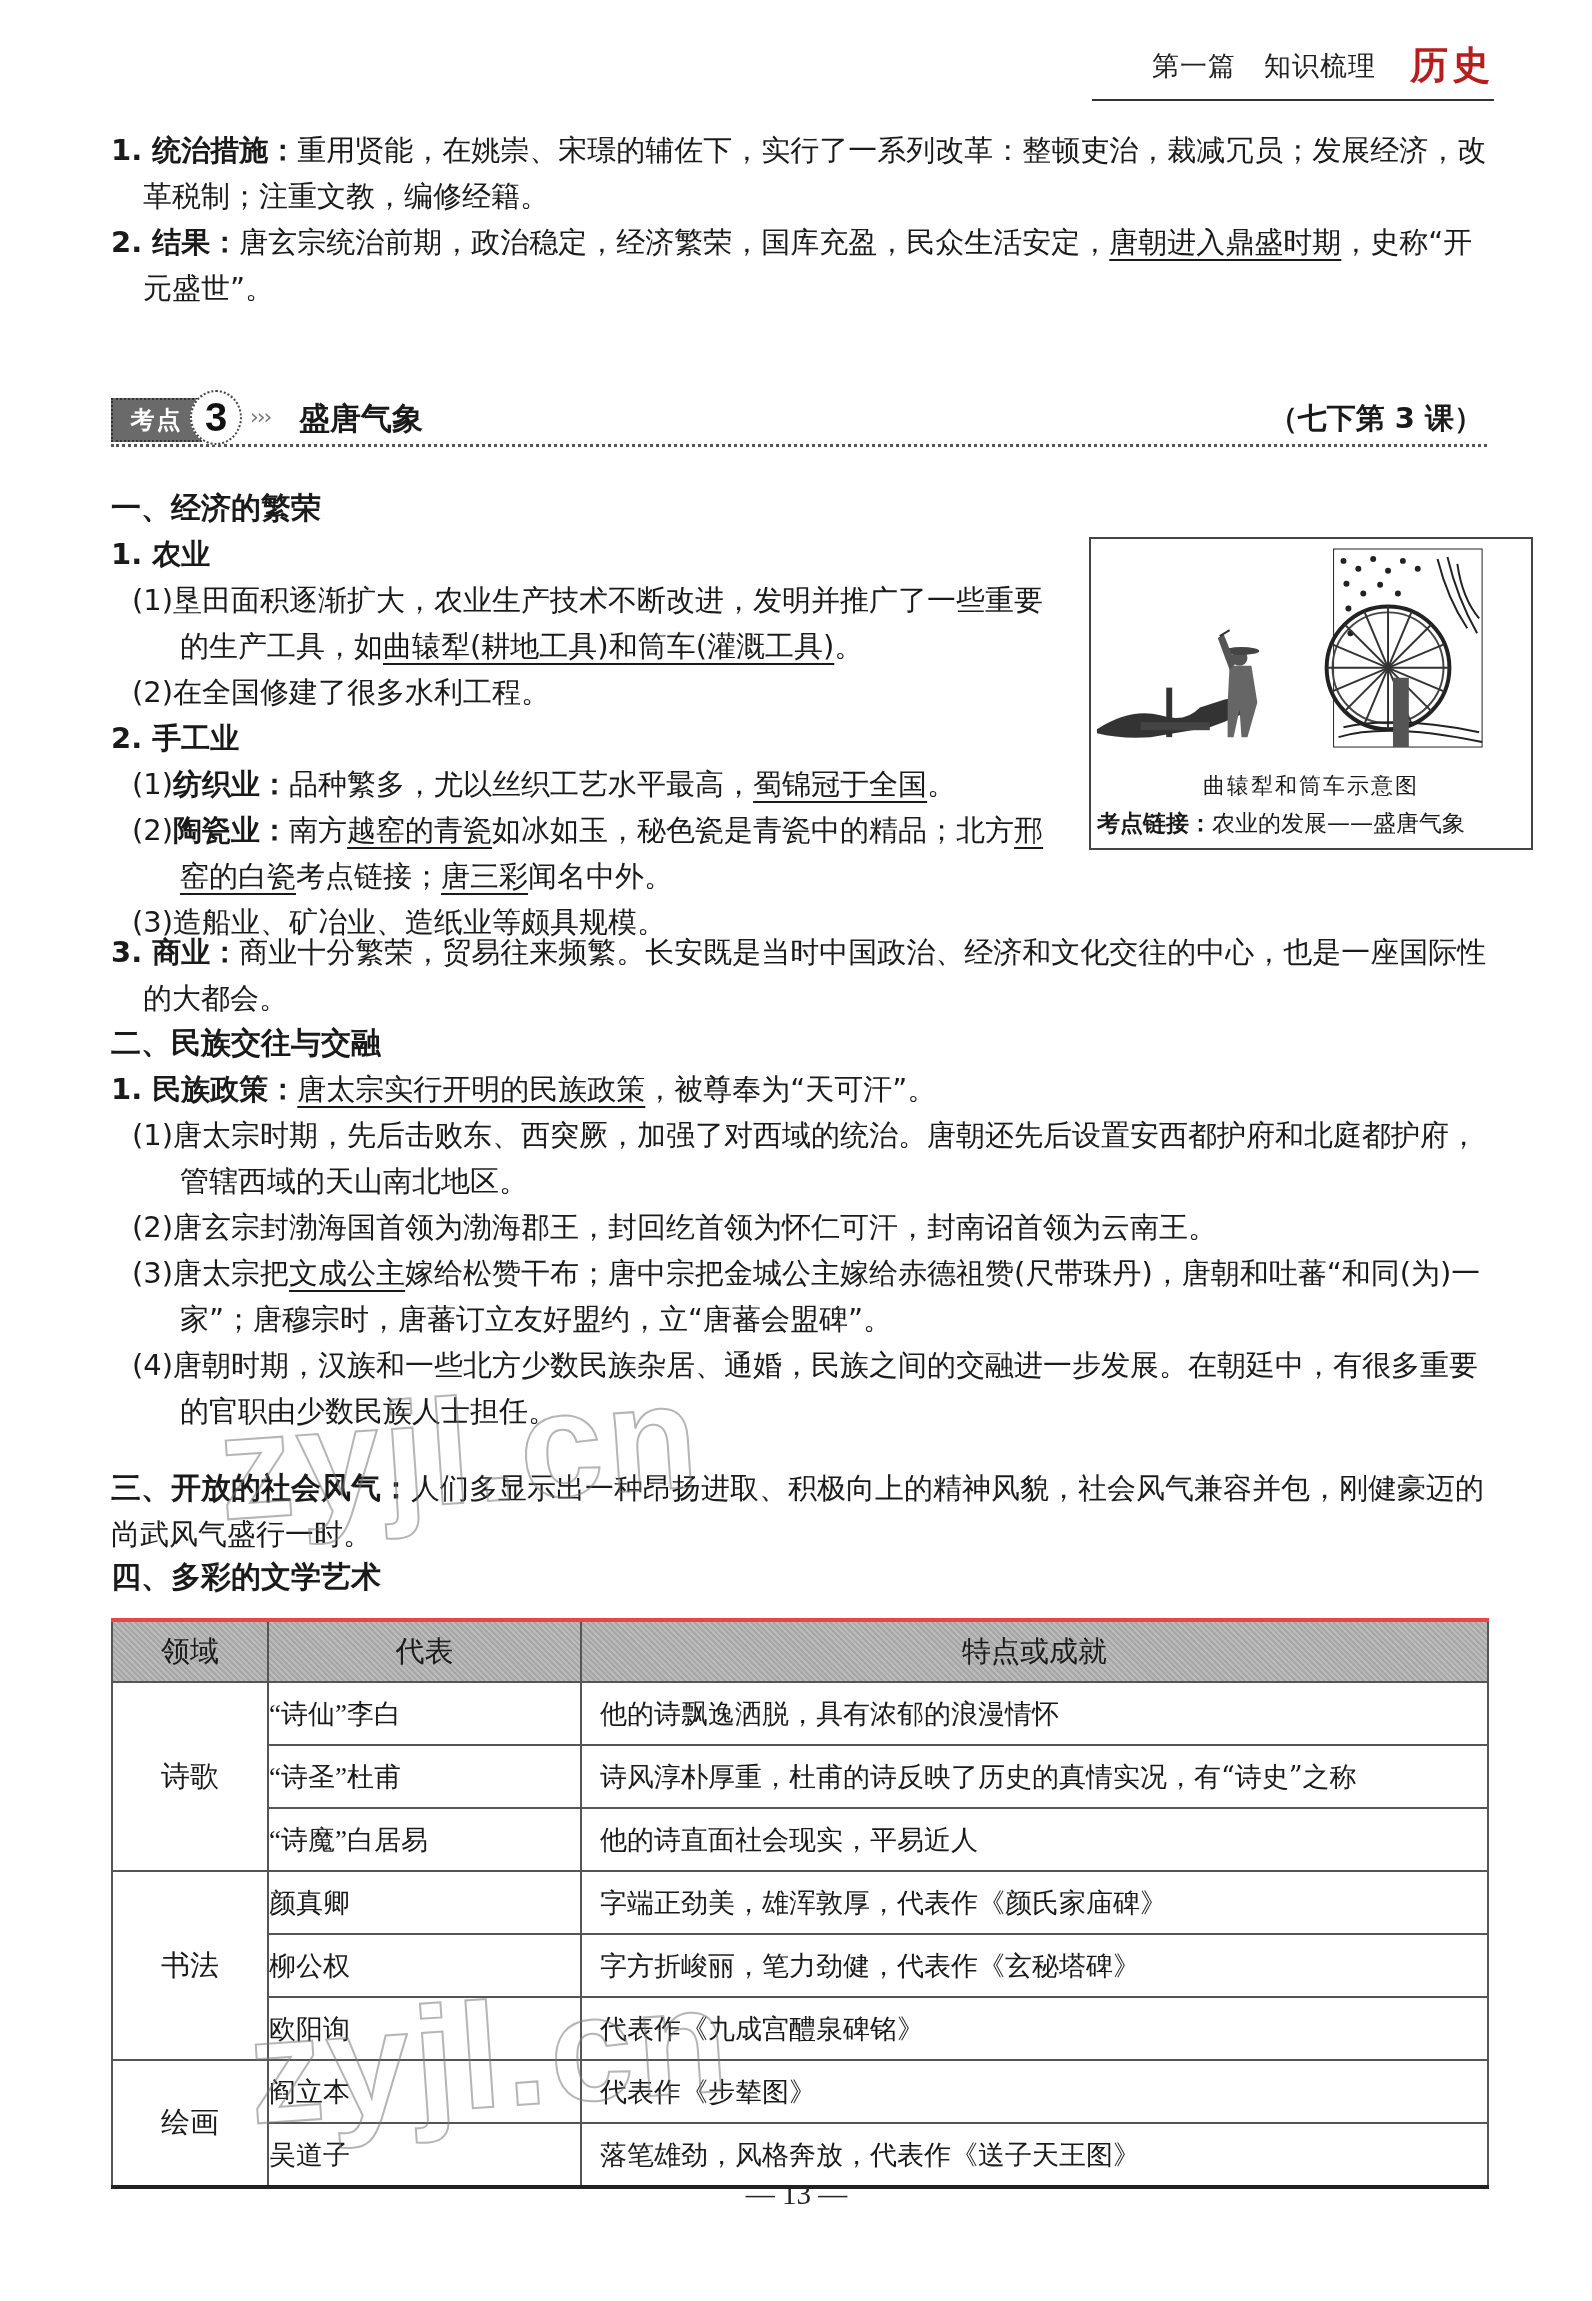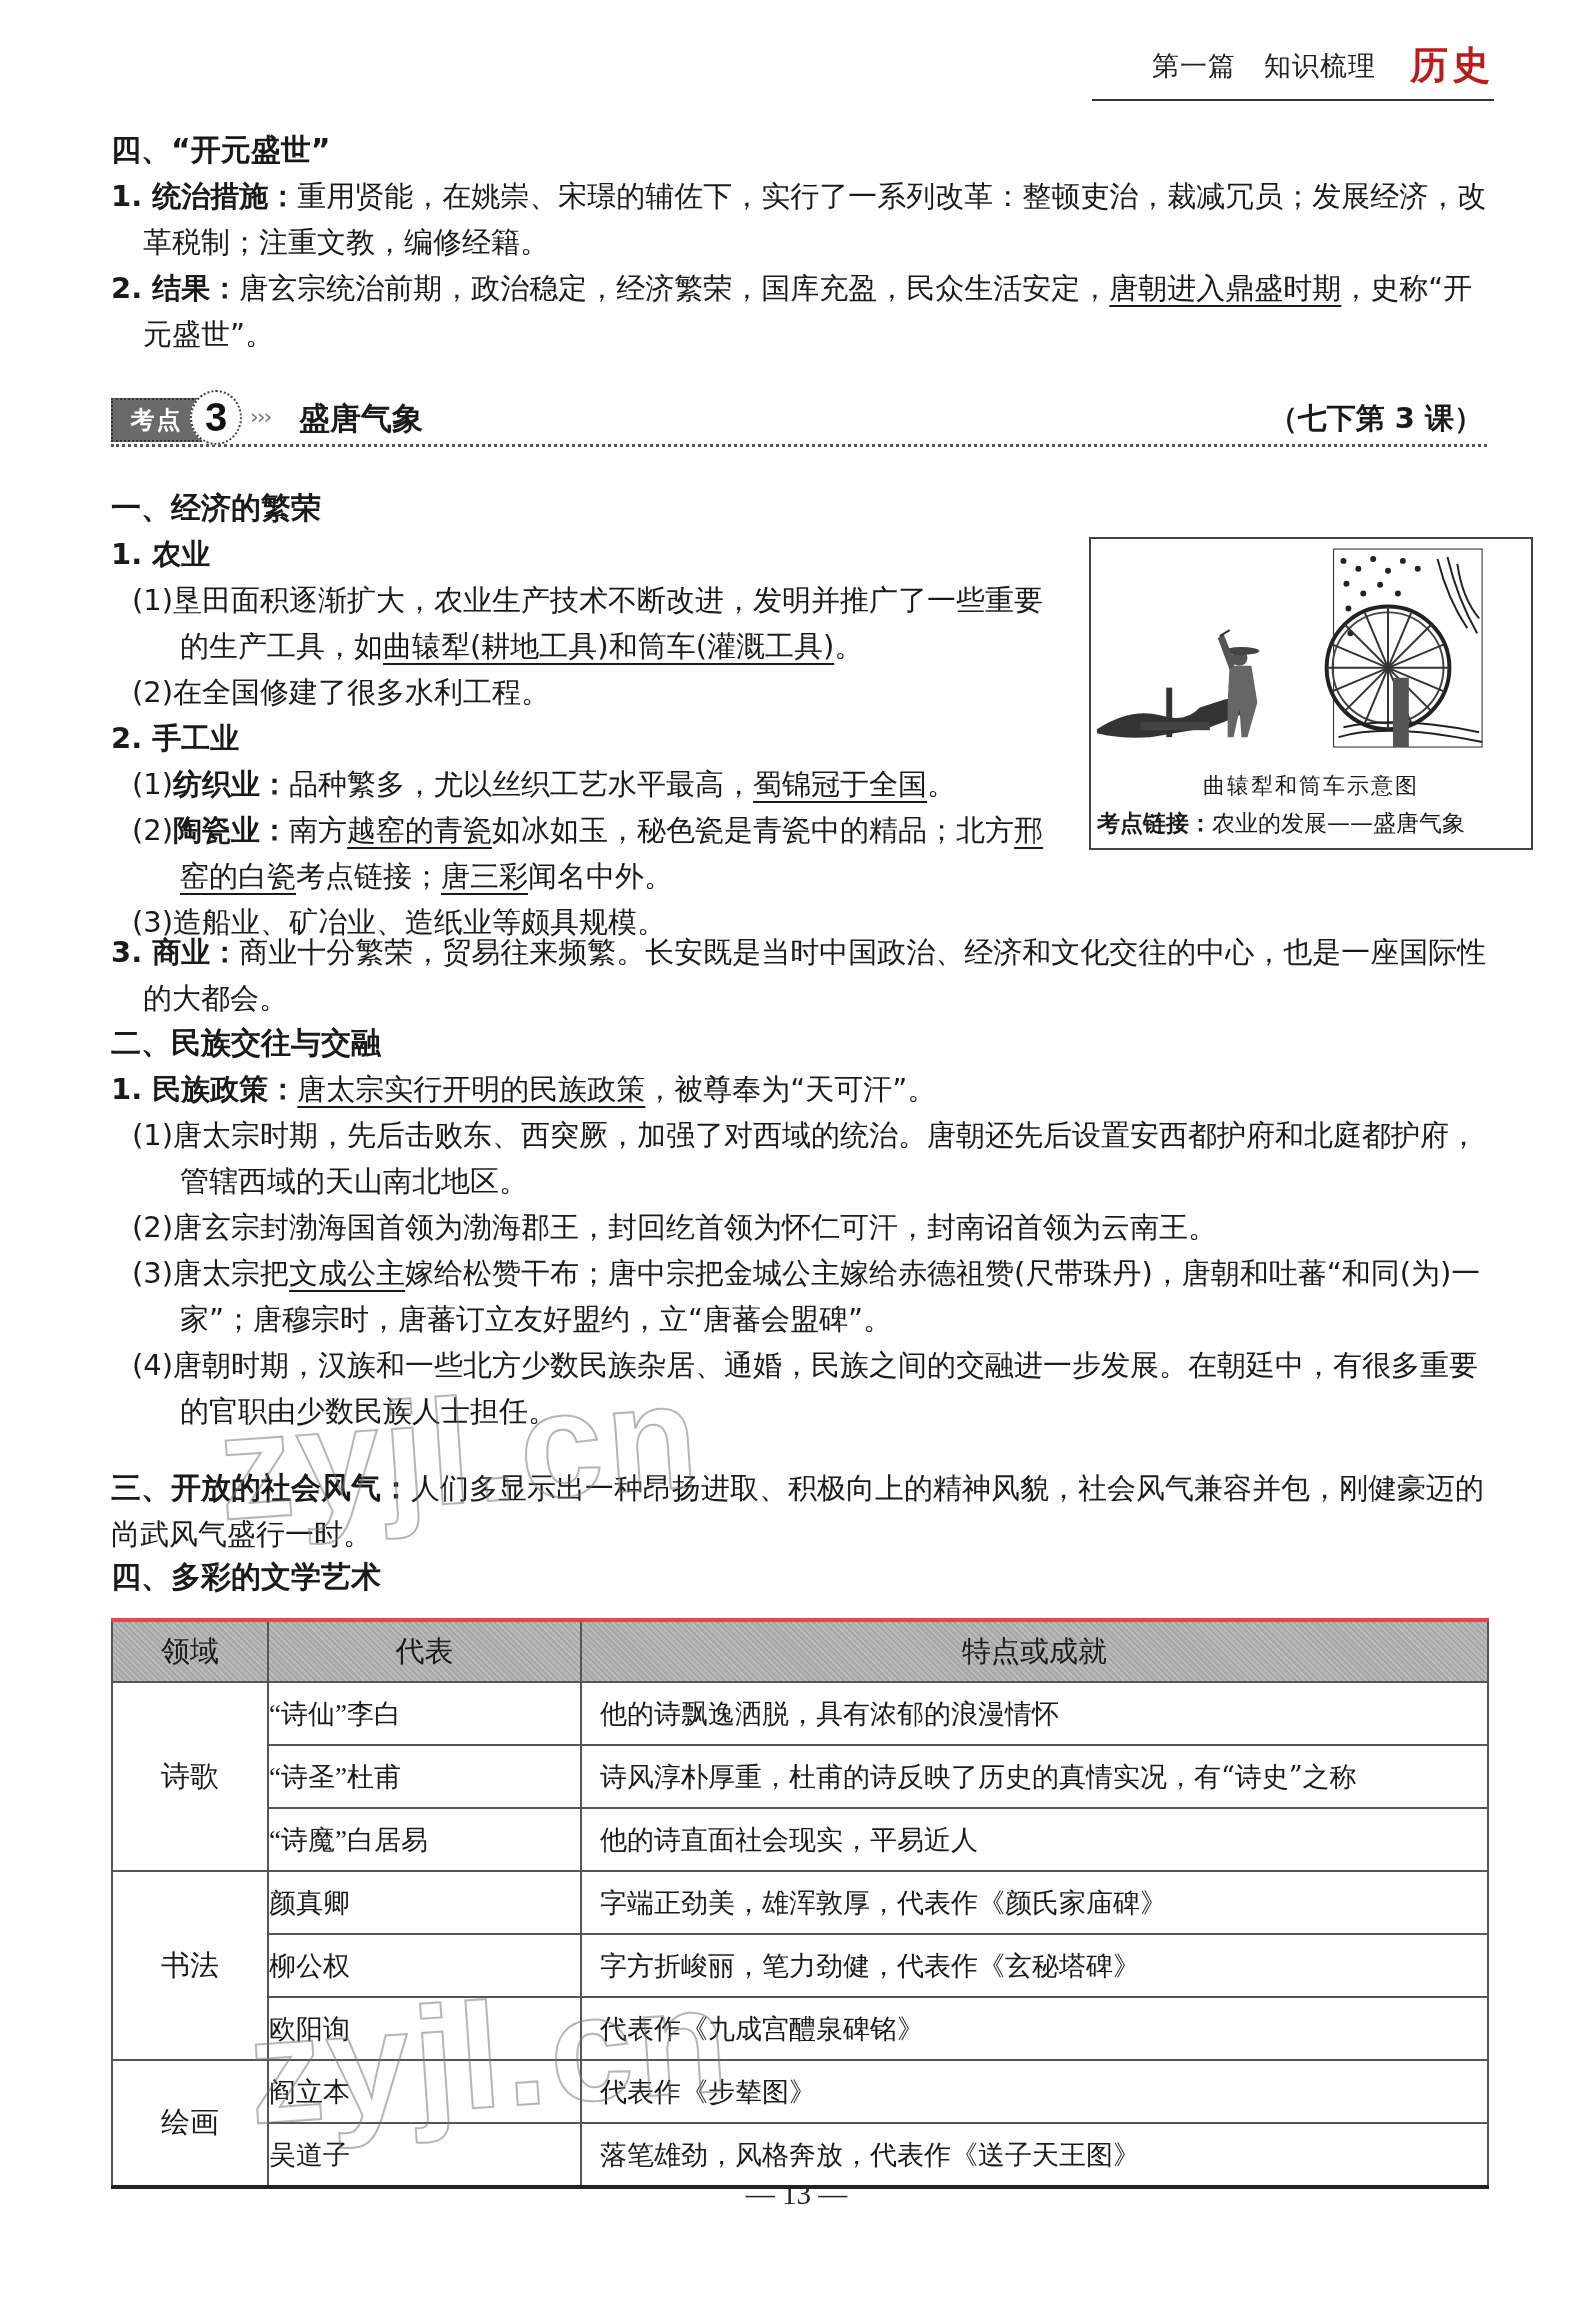--- a/index.html
+++ b/index.html
@@ -67,21 +67,20 @@
 
   <div class="run-header">
     <div class="chap">
       <span>第一篇</span><span>知识梳理</span>
     </div>
     <div class="subject">历史</div>
   </div>
   <div class="run-rule"></div>
 
   <div class="blk" style="top:127px;">
-    <p class="h">四、“开元盛世”</p>
     <p class="hang">
       <span class="b">1. 统治措施：</span><span>重用贤能，在姚崇、宋璟的辅佐下，实行了一系列改革：整顿吏治，裁减冗员；发展经济，改革税制；注重文教，编修经籍。</span>
     </p>
     <p class="hang">
       <span class="b">2. 结果：</span><span>唐玄宗统治前期，政治稳定，经济繁荣，国库充盈，民众生活安定，</span><span class="u">唐朝进入鼎盛时期</span><span>，史称“开元盛世”。</span>
     </p>
   </div>
 
   <div class="badge-row">
     <div class="badge">考点</div>

